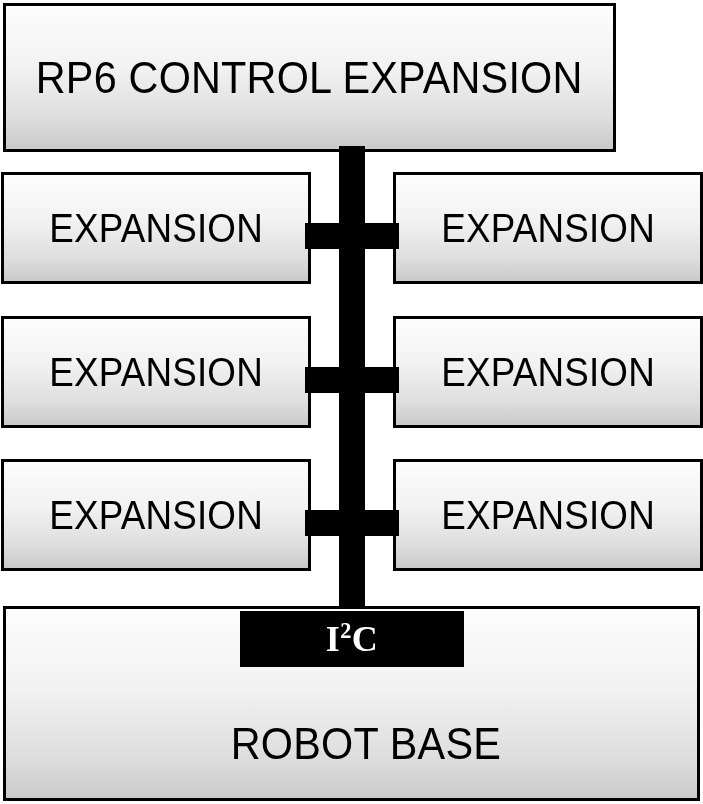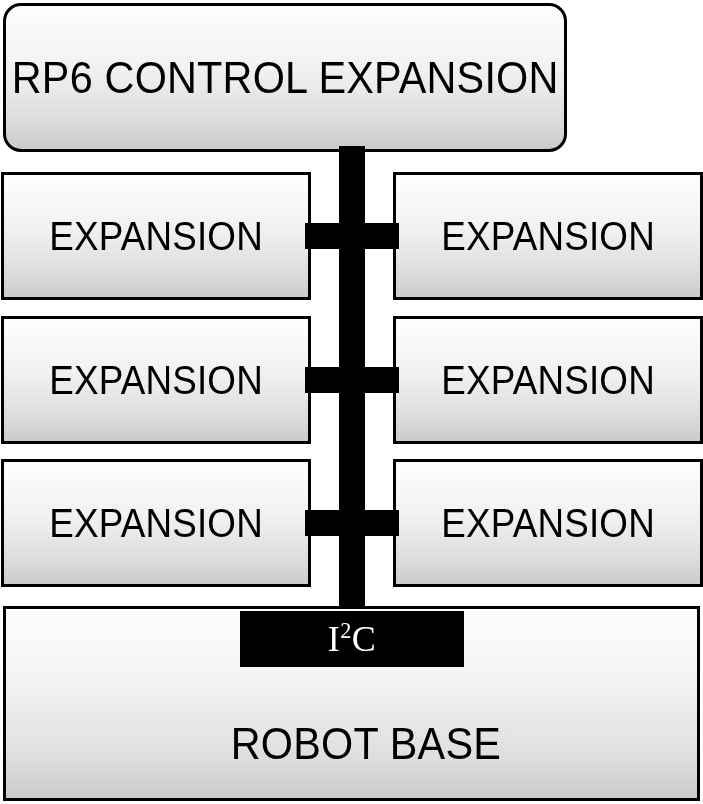--- a/index.html
+++ b/index.html
@@ -41,27 +41,26 @@
     font-weight: 400;
     font-stretch: condensed;
     transform: scaleX(0.92);
     transform-origin: center center;
   }
 
   
   #control-expansion {
     left: 3px;
     top: 3px;
-    width: 564px;
+    width: 613px;
     height: 149px;
-    border-radius: 18px;
   }
   #control-expansion .label { font-size: 45px; }
 
-  .expansion-box { width: 310px; height: 128px; }
+  .expansion-box { width: 310px; height: 112px; }
   .expansion-box .label { font-size: 40px; }
 
   .exp-left  { left: 1px; }
   .exp-right { left: 393px; }
 
   .row-1 { top: 172px; }
   .row-2 { top: 316px; }
   .row-3 { top: 459px; }
 
   #robot-base {
@@ -107,21 +106,21 @@
     top: 611px;
     width: 224px;
     height: 56px;
     background: #000000;
     display: flex;
     align-items: center;
     justify-content: center;
   }
   #i2c-badge .i2c-text {
     font-family: "Liberation Serif", "DejaVu Serif", serif;
-    font-weight: 400;
+    font-weight: 700;
     font-size: 36px;
     color: #ffffff;
     line-height: 1;
     letter-spacing: 0.5px;
   }
   #i2c-badge .i2c-text sup {
     font-size: 0.62em;
     vertical-align: super;
     line-height: 0;
   }

